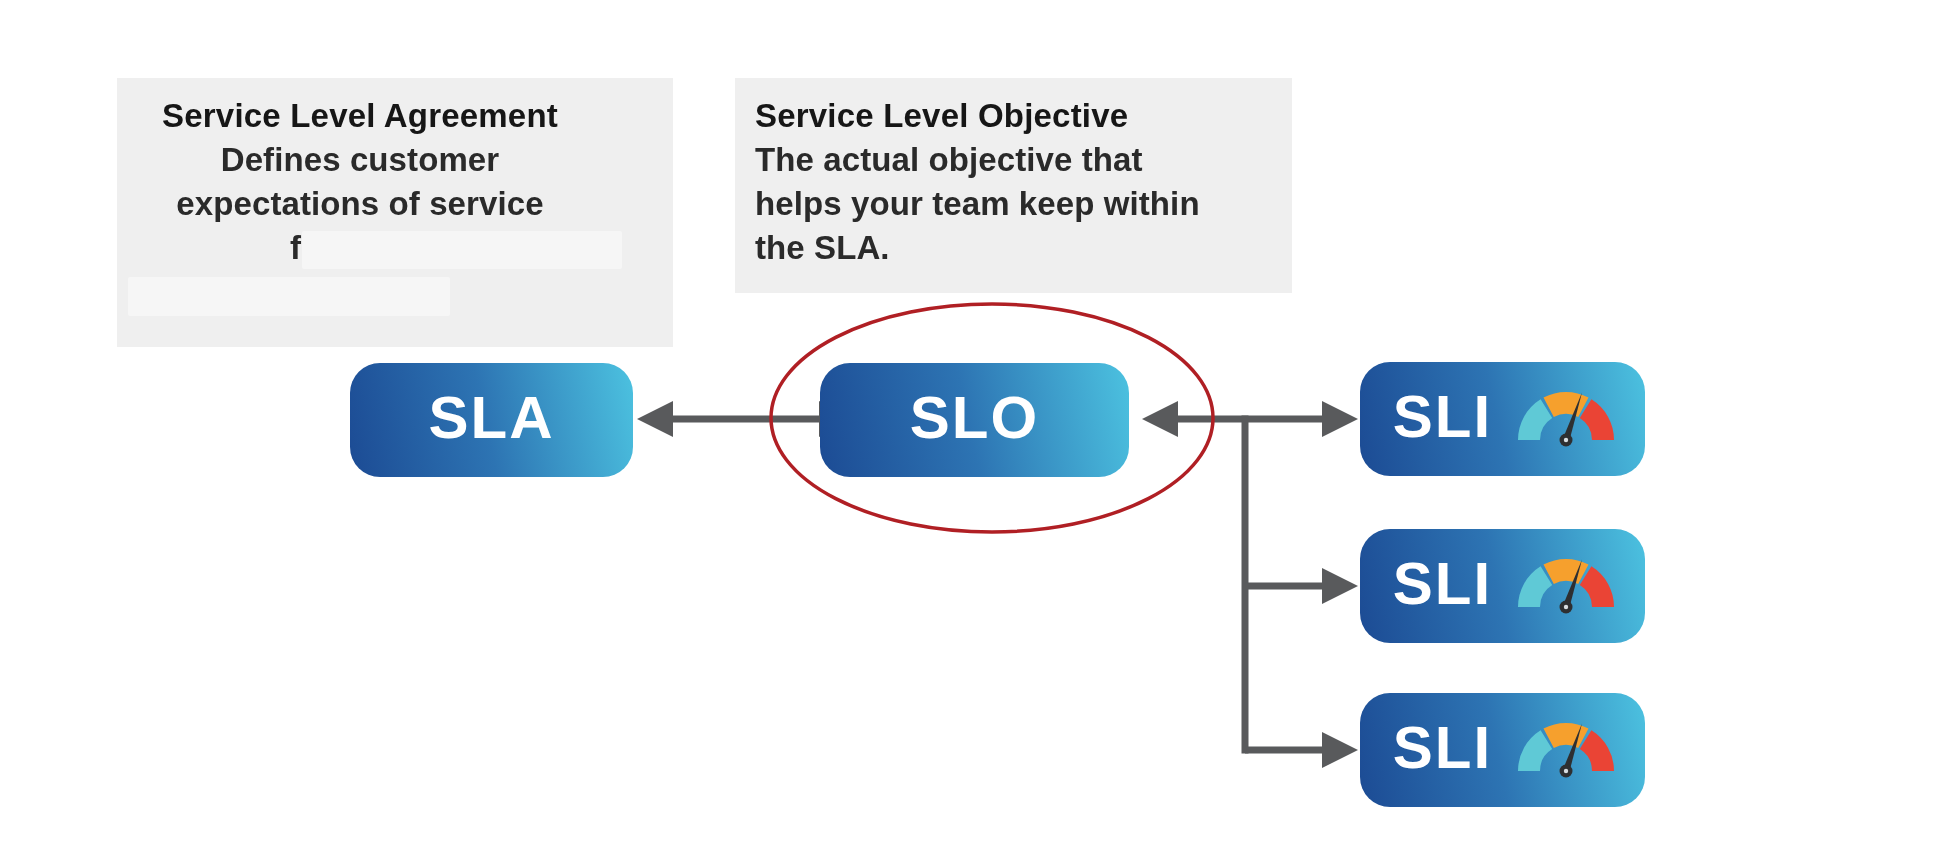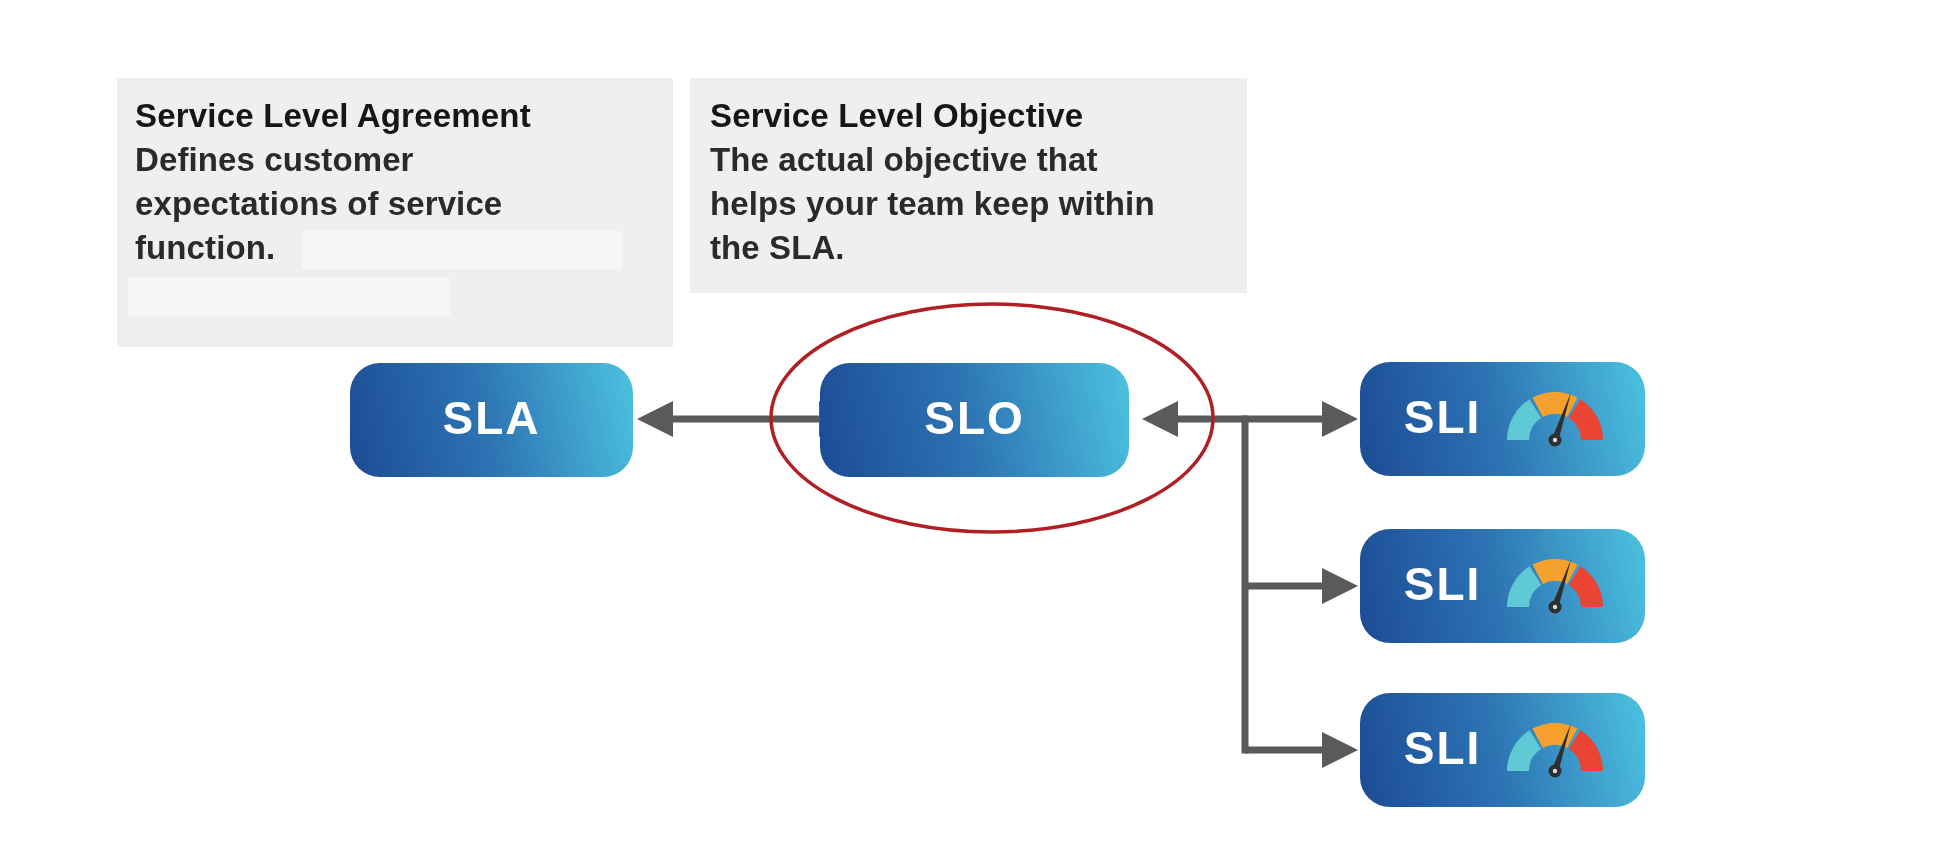--- a/index.html
+++ b/index.html
@@ -20,43 +20,43 @@
   *{margin:0;padding:0;box-sizing:border-box;}
   html,body{background:#ffffff;}
   body{font-family:"Liberation Sans","DejaVu Sans",sans-serif;}
   .canvas{
     position:relative;width:1960px;height:862px;background:#ffffff;overflow:hidden;
   }
   
   .info-box{
     position:absolute;top:78px;background:var(--infobox-gray,#efefef);
   }
-  .ib-0{left:117px;width:556px;height:269px;padding:16px 88px 16px 18px;}
-  .ib-1{left:690px;width:557px;height:215px;padding:16px 78px 16px 20px;}
+  .ib-0{left:117px;width:556px;height:269px;padding:16px 88px 16px 18px;text-align:center;}
+  .ib-1{left:735px;width:557px;height:215px;padding:16px 78px 16px 20px;}
   .ib-2{left:1278px;width:562px;height:265px;padding:16px 98px 16px 20px;}
   .info-title{
     font-size:33px;font-weight:700;line-height:44px;color:var(--title-dark,#161616);
     letter-spacing:0.2px;white-space:nowrap;
   }
   .info-body{
     font-size:33px;font-weight:700;line-height:44px;color:var(--body-dark,#2a2a2a);
     letter-spacing:0.1px;
   }
   .redacted{
     position:absolute;background:var(--redacted-gray,#f6f6f6);border-radius:2px;
   }
   .redacted-a{left:185px;top:153px;width:320px;height:38px;}
   .redacted-b{left:11px;top:199px;width:322px;height:39px;}
   
   .node{
     position:absolute;border-radius:30px;display:flex;align-items:center;justify-content:center;
     background:linear-gradient(78deg,var(--node-blue-dark,#1c4b94) 0%,var(--node-blue-mid,#2d74b3) 48%,var(--node-cyan,#4cc2e0) 100%);
   }
   .node-label{
-    color:#ffffff;font-size:46px;font-weight:700;letter-spacing:2px;line-height:1;
+    color:#ffffff;font-size:60px;font-weight:700;letter-spacing:2px;line-height:1;
     transform:translateY(-2px);
   }
   .node-sla{left:350px;top:363px;width:283px;height:114px;}
   .node-slo{left:820px;top:363px;width:309px;height:114px;}
   .node-sli{left:1360px;width:285px;height:114px;gap:22px;padding-left:6px;}
   .sli-0{top:362px;}
   .sli-1{top:529px;}
   .sli-2{top:693px;}
   .gauge{display:block;}
   

